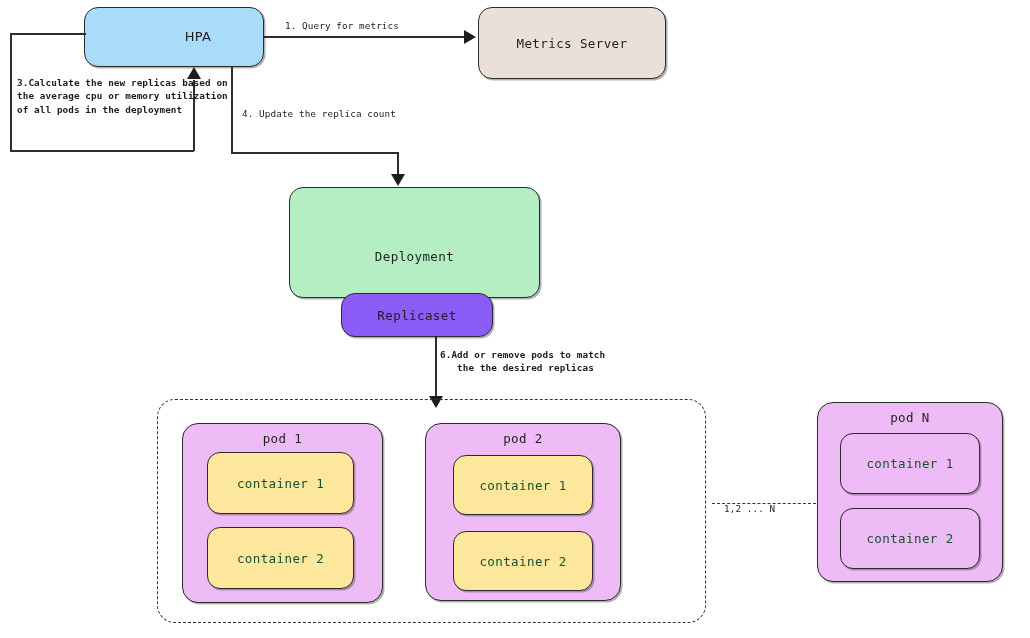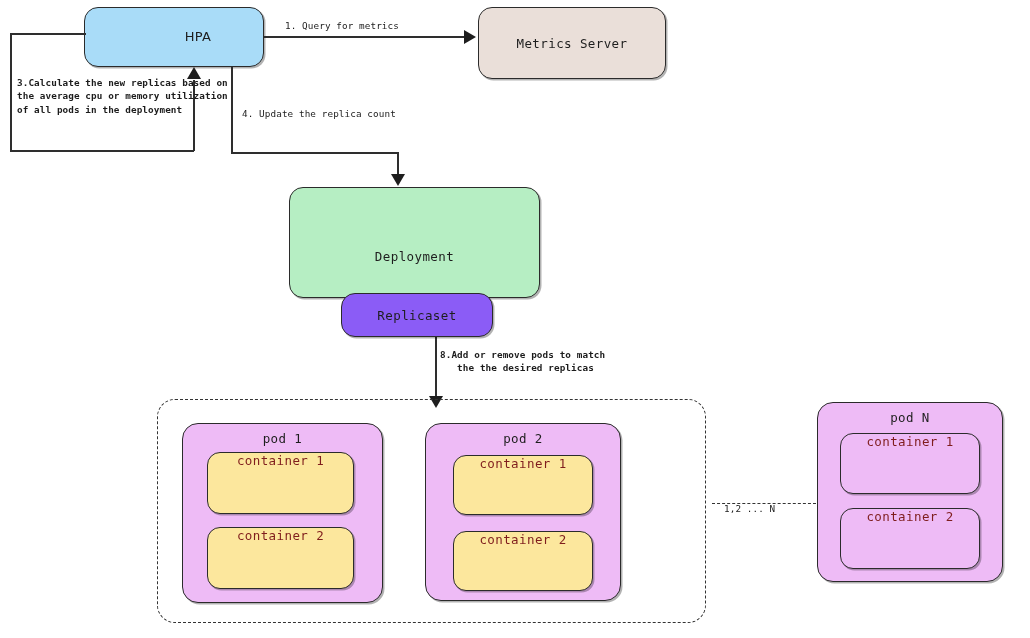--- a/index.html
+++ b/index.html
@@ -80,25 +80,25 @@
   .pod2 { left: 425px; top: 423px; width: 196px; height: 178px; }
   .podN { left: 817px; top: 402px; width: 186px; height: 180px; }
 
   .container-box {
     position: absolute;
     box-sizing: border-box;
     border: 1.6px solid #2b2b2b;
     border-radius: 13px;
     background: #FCE79D;
     display: flex;
-    align-items: flex-start;
+    align-items: center;
     justify-content: center;
     font-size: 12.5px;
     letter-spacing: 0.4px;
-    color: #7f1d1d;
+    color: #14532d;
     white-space: pre;
     box-shadow: 1.5px 1.5px 0 rgba(0,0,0,0.28);
     z-index: 4;
   }
   .container-plain { background: #EEBBF6; }
 
   
   .hline, .vline {
     position: absolute;
     background: #2e2e2e;
@@ -189,21 +189,21 @@
 of all pods in the deployment</div>
 
   <div class="vline" style="left:231px; top:67px; height:86px;"></div>
   <div class="hline" style="left:231px; top:152px; width:168px;"></div>
   <div class="vline" style="left:397px; top:152px; height:24px;"></div>
   <div class="arrow arrow-down" style="left:391px; top:174px;"></div>
   <div class="edge-label" style="left:242px; top:107px;">4. Update the replica count</div>
 
   <div class="vline" style="left:435px; top:323px; height:75px;"></div>
   <div class="arrow arrow-down" style="left:429px; top:396px;"></div>
-  <div class="edge-label bold" style="left:440px; top:348px;">8.Add or remove pods to match
+  <div class="edge-label bold" style="left:440px; top:348px;">6.Add or remove pods to match
    the the desired replicas</div>
 
   <div class="node pod pod1">
     <span class="pod-title">pod 1</span>
   </div>
   <div class="container-box" style="left:207px; top:452px; width:147px; height:62px;">
     <span>container 1</span>
   </div>
   <div class="container-box" style="left:207px; top:527px; width:147px; height:62px;">
     <span>container 2</span>

